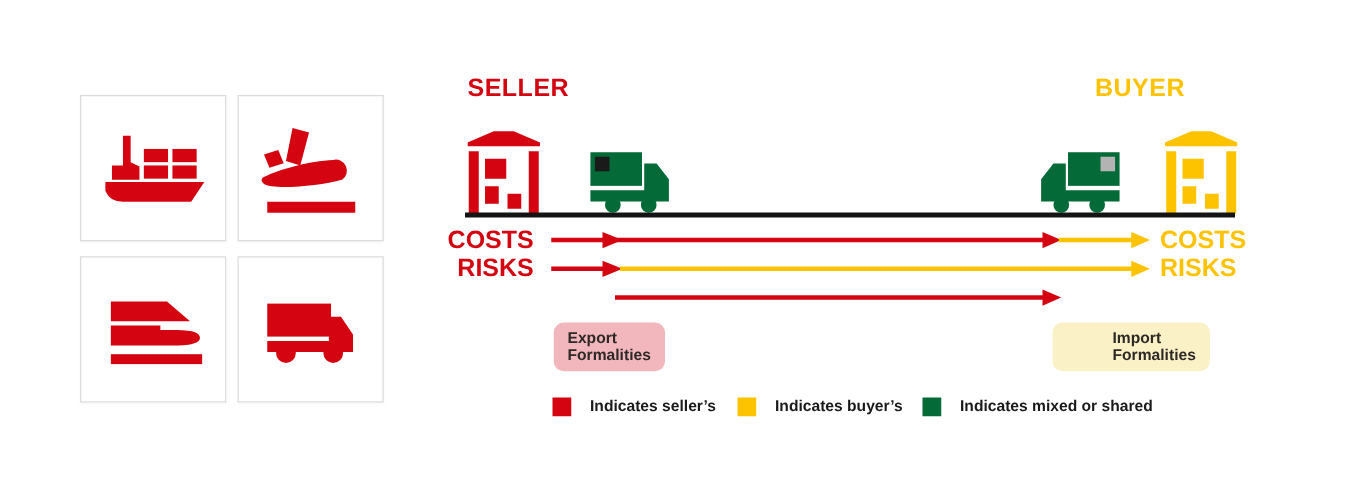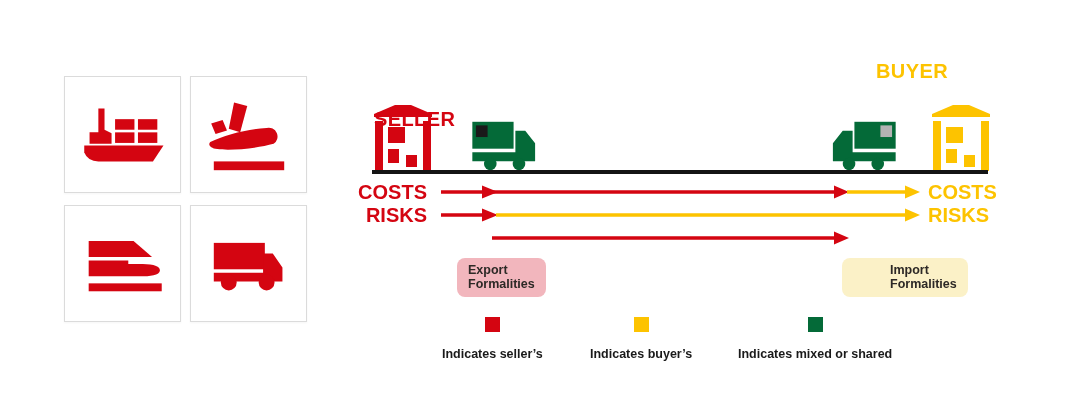--- a/index.html
+++ b/index.html
@@ -21,21 +21,21 @@
   .tile{position:absolute;width:117px;height:117px;background:#fff;border:1px solid var(--tile-border);
         box-shadow:0 1px 2px rgba(0,0,0,0.04);display:flex;align-items:center;justify-content:center;}
   .tile svg{width:88px;height:88px;}
   #tile-ship{left:64px;top:76px;}
   #tile-plane{left:190px;top:76px;}
   #tile-train{left:64px;top:205px;}
   #tile-truck{left:190px;top:205px;}
 
   
   .party-label{position:absolute;font-size:20px;font-weight:bold;letter-spacing:0.4px;}
-  #seller-label{left:374px;top:60px;color:var(--red);margin-top:48px;}
+  #seller-label{left:374px;top:60px;color:var(--red);}
   #buyer-label{left:832px;top:60px;width:116px;text-align:right;color:var(--yellow);}
 
   
   .warehouse{position:absolute;top:103px;width:58px;height:68px;}
   #seller-warehouse{left:374px;}
   #buyer-warehouse{left:932px;}
   .mid-truck{position:absolute;top:120px;width:84px;height:52px;}
   #pickup-truck{left:468px;}
   #delivery-truck{left:816px;}
 
@@ -46,25 +46,25 @@
   #arrow-layer{position:absolute;left:0;top:0;width:1080px;height:400px;pointer-events:none;}
   .row-label{position:absolute;height:18px;line-height:18px;font-size:20px;font-weight:bold;}
   .row-label.left{left:290px;width:137px;text-align:right;color:var(--red);}
   .row-label.right{left:928px;width:110px;text-align:left;color:var(--yellow);}
   #costs-left{top:183px;}   #risks-left{top:206px;}   #insurance-left{top:229px;}
   #costs-right{top:183px;}  #risks-right{top:206px;}
 
   
   .formality-box{position:absolute;top:258px;border-radius:8px;padding:5px 11px 6px 11px;
                  font-size:12.5px;line-height:14px;font-weight:bold;color:var(--box-text);}
-  #export-box{left:457px;background:var(--export-bg);}
+  #export-box{left:443px;background:var(--export-bg);}
   #import-box{left:842px;background:var(--import-bg);padding-left:48px;}
 
   
-  .legend-item{position:absolute;top:317px;display:flex;align-items:center;gap:15px;height:16px;flex-direction:column;}
+  .legend-item{position:absolute;top:317px;display:flex;align-items:center;gap:15px;height:16px;}
   #legend-seller{left:442px;} #legend-buyer{left:590px;} #legend-shared{left:738px;}
   .legend-swatch{width:15px;height:15px;flex:0 0 15px;}
   .legend-label{font-size:12.5px;font-weight:bold;color:#1A1A1A;white-space:nowrap;}
 </style>
 </head>
 <body>
 
 <div id="canvas">
 
   <div class="tile" id="tile-ship">

